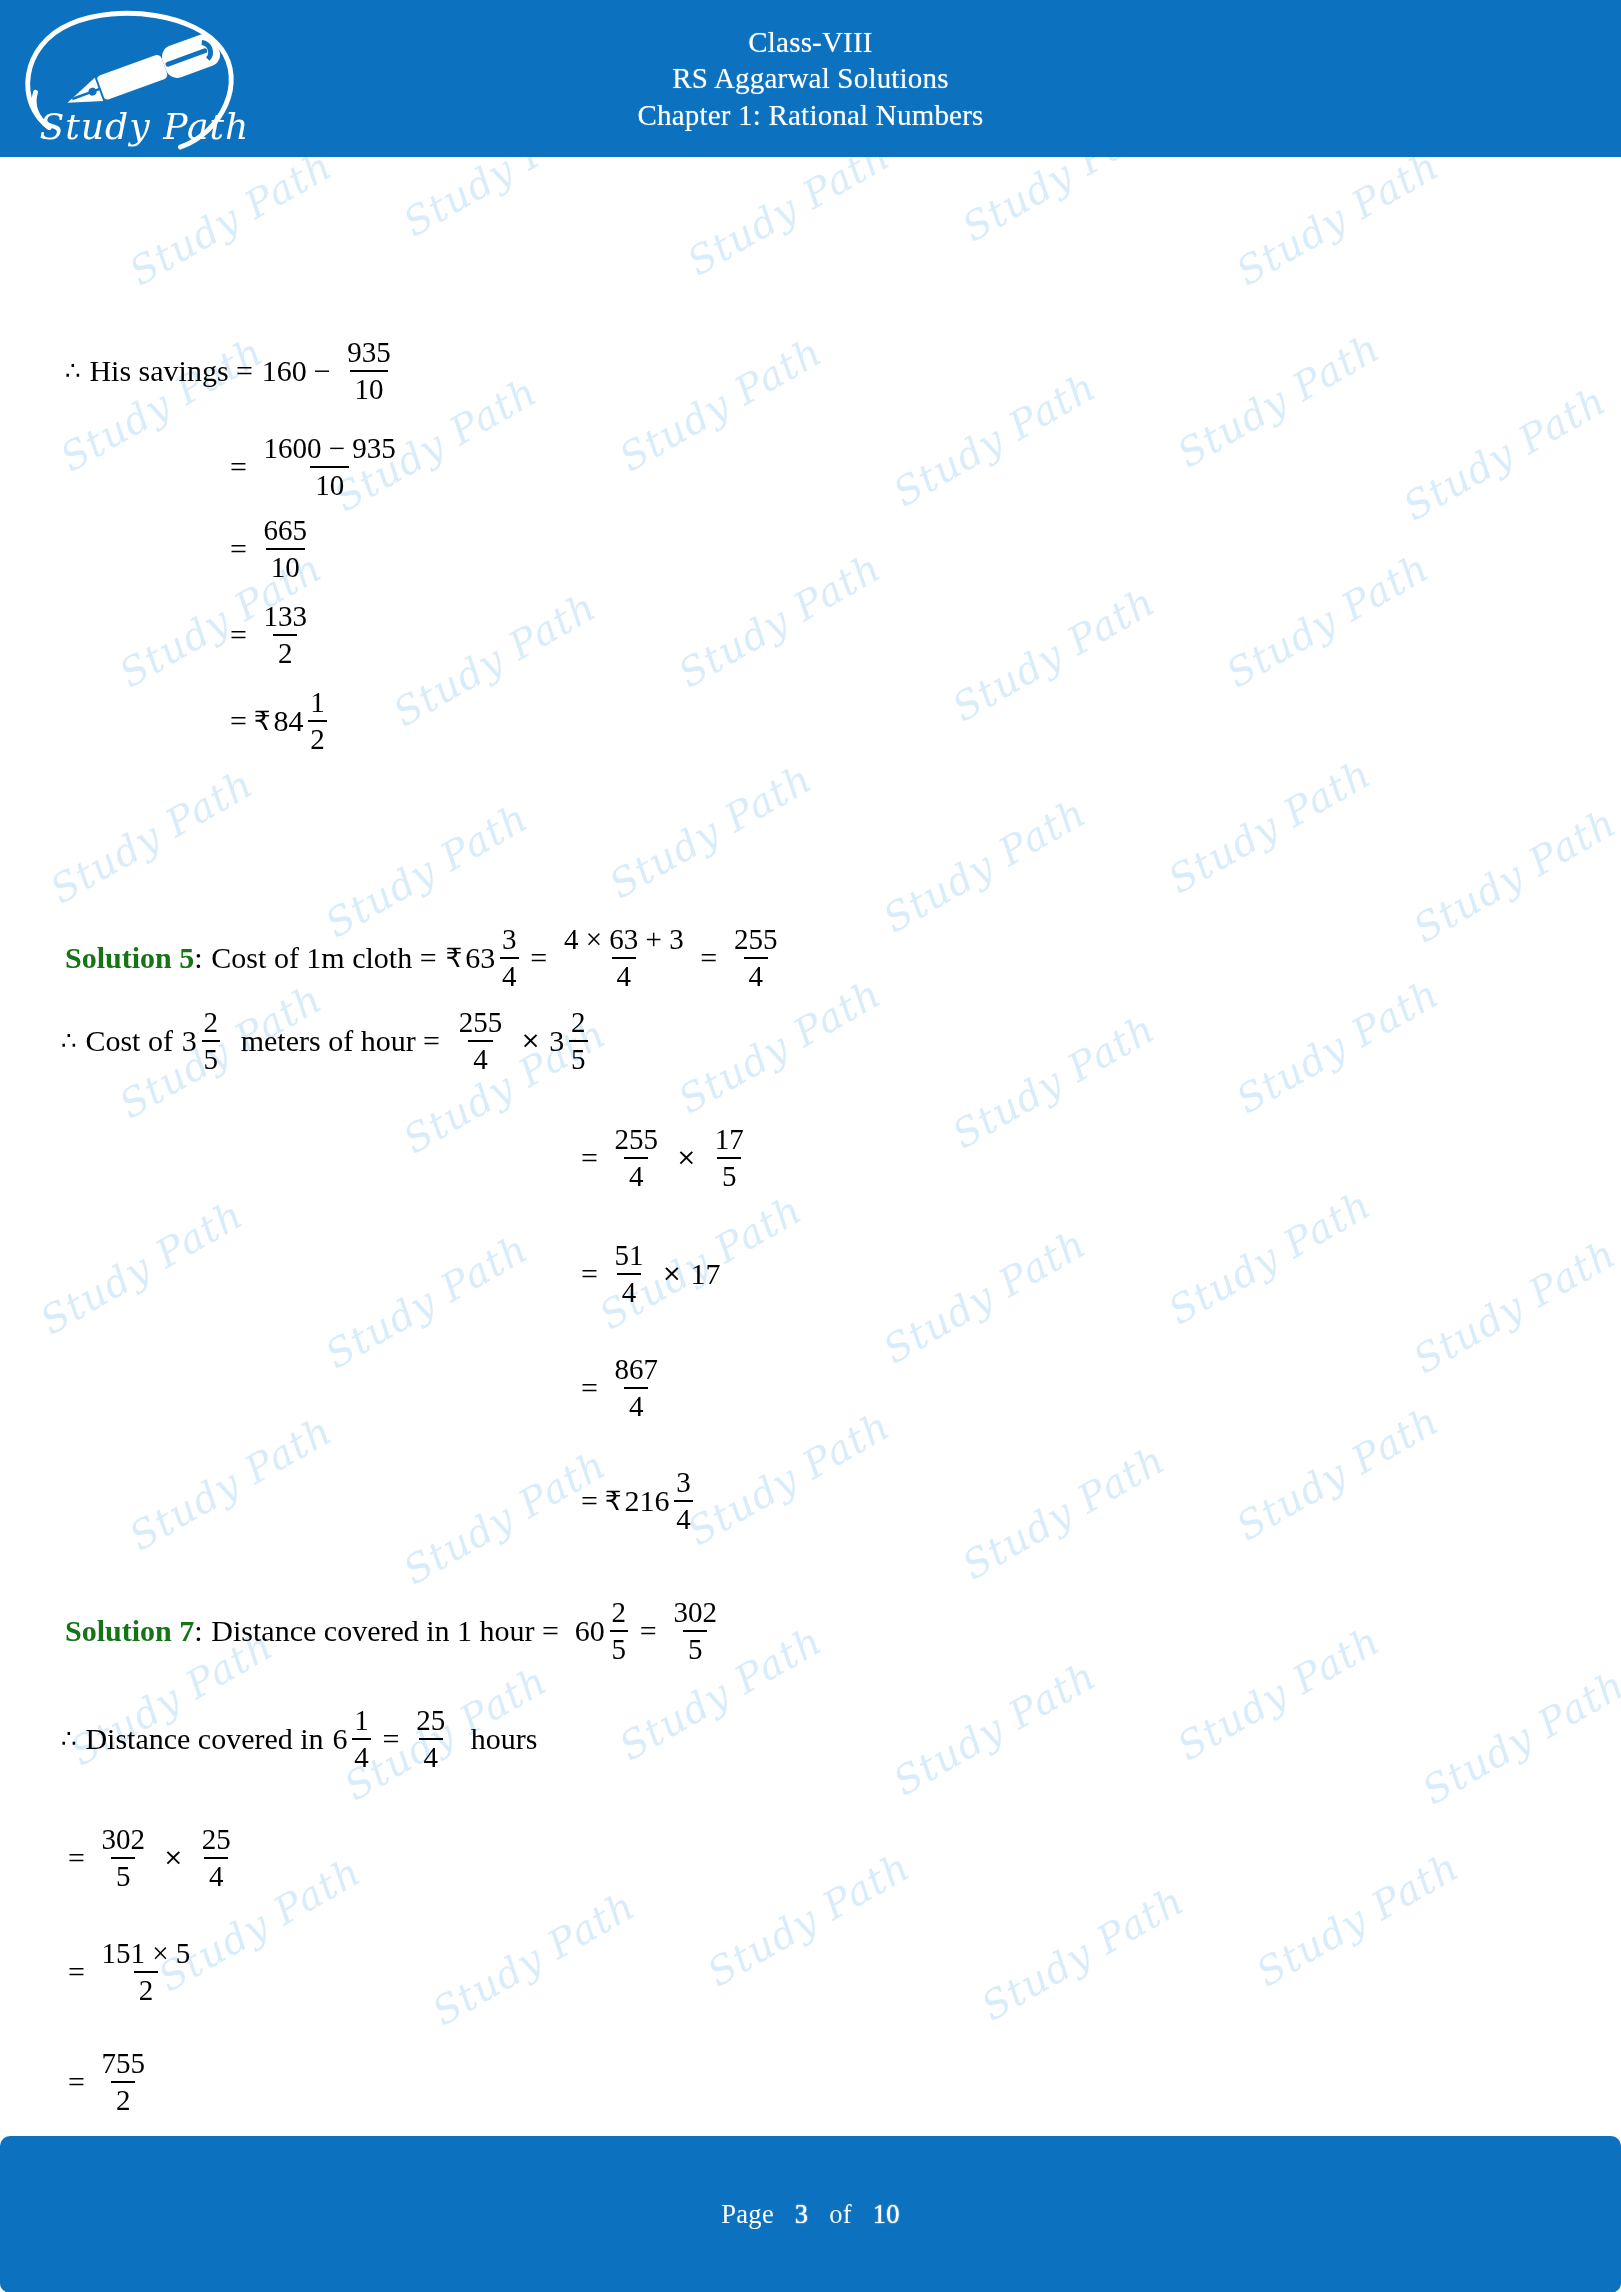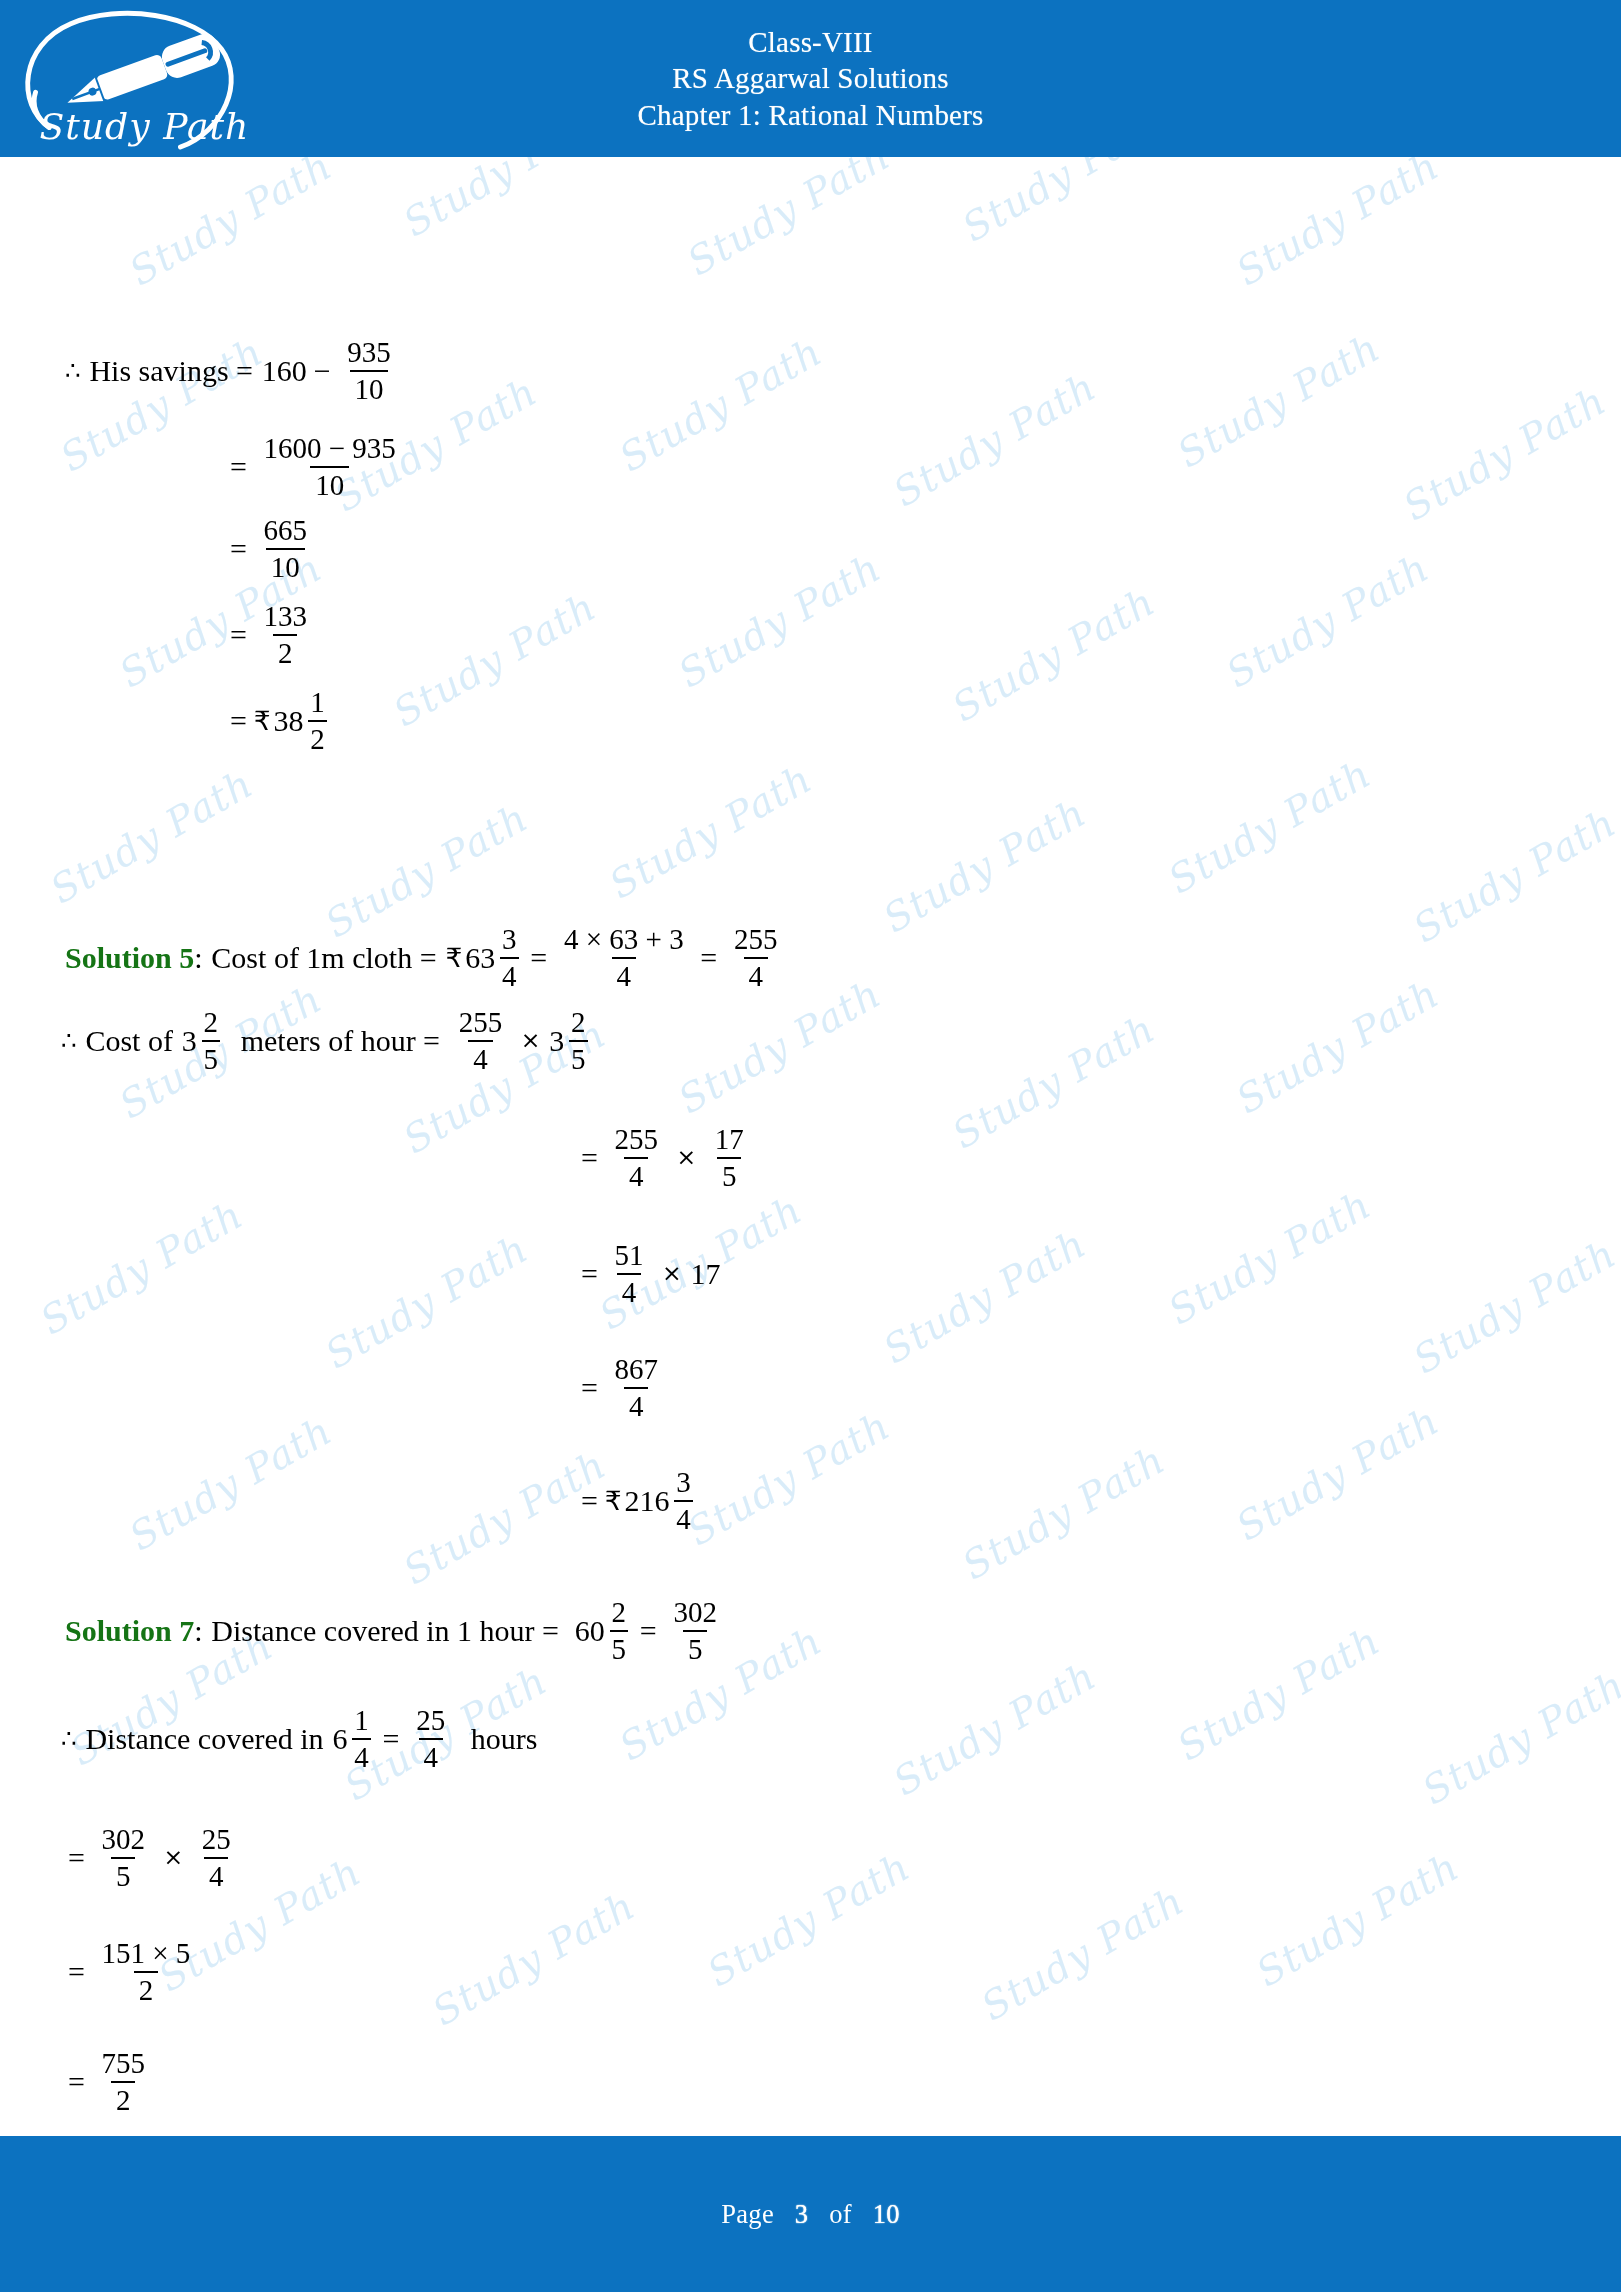--- a/index.html
+++ b/index.html
@@ -139,20 +139,21 @@
     position: absolute;
     left: 0;
     bottom: 0;
     width: 100%;
     height: 157px;
     background: #0C72C0;
     display: flex;
     align-items: center;
     justify-content: center;
     z-index: 5;
+    border-radius: 10px;
   }
   .footer-text {
     color: #ffffff;
     font-size: 26.5px;
     font-family: "Liberation Serif", "DejaVu Serif", serif;
     letter-spacing: 0.3px;
   }
   .footer-text .pg {
     text-shadow: 0 0 1px #ffffff, 0 0 2px rgba(255,255,255,0.5);
   }
@@ -288,21 +289,21 @@
       <span class="frac">
         <span class="num">133</span>
         <span class="den">2</span>
       </span>
     </div>
 
     <div class="mline" style="left:223px; top:531px;">
       <span class="op">=</span>
       <span class="rupee">₹</span>
       <span class="mixed">
-        <span class="txt">38</span>
+        <span class="txt">84</span>
         <span class="frac narrow">
           <span class="num">1</span>
           <span class="den">2</span>
         </span>
       </span>
     </div>
 
     <div class="mline" style="left:65px; top:768px;">
       <span class="sol-label">Solution 5</span>
       <span class="txt">:</span>

